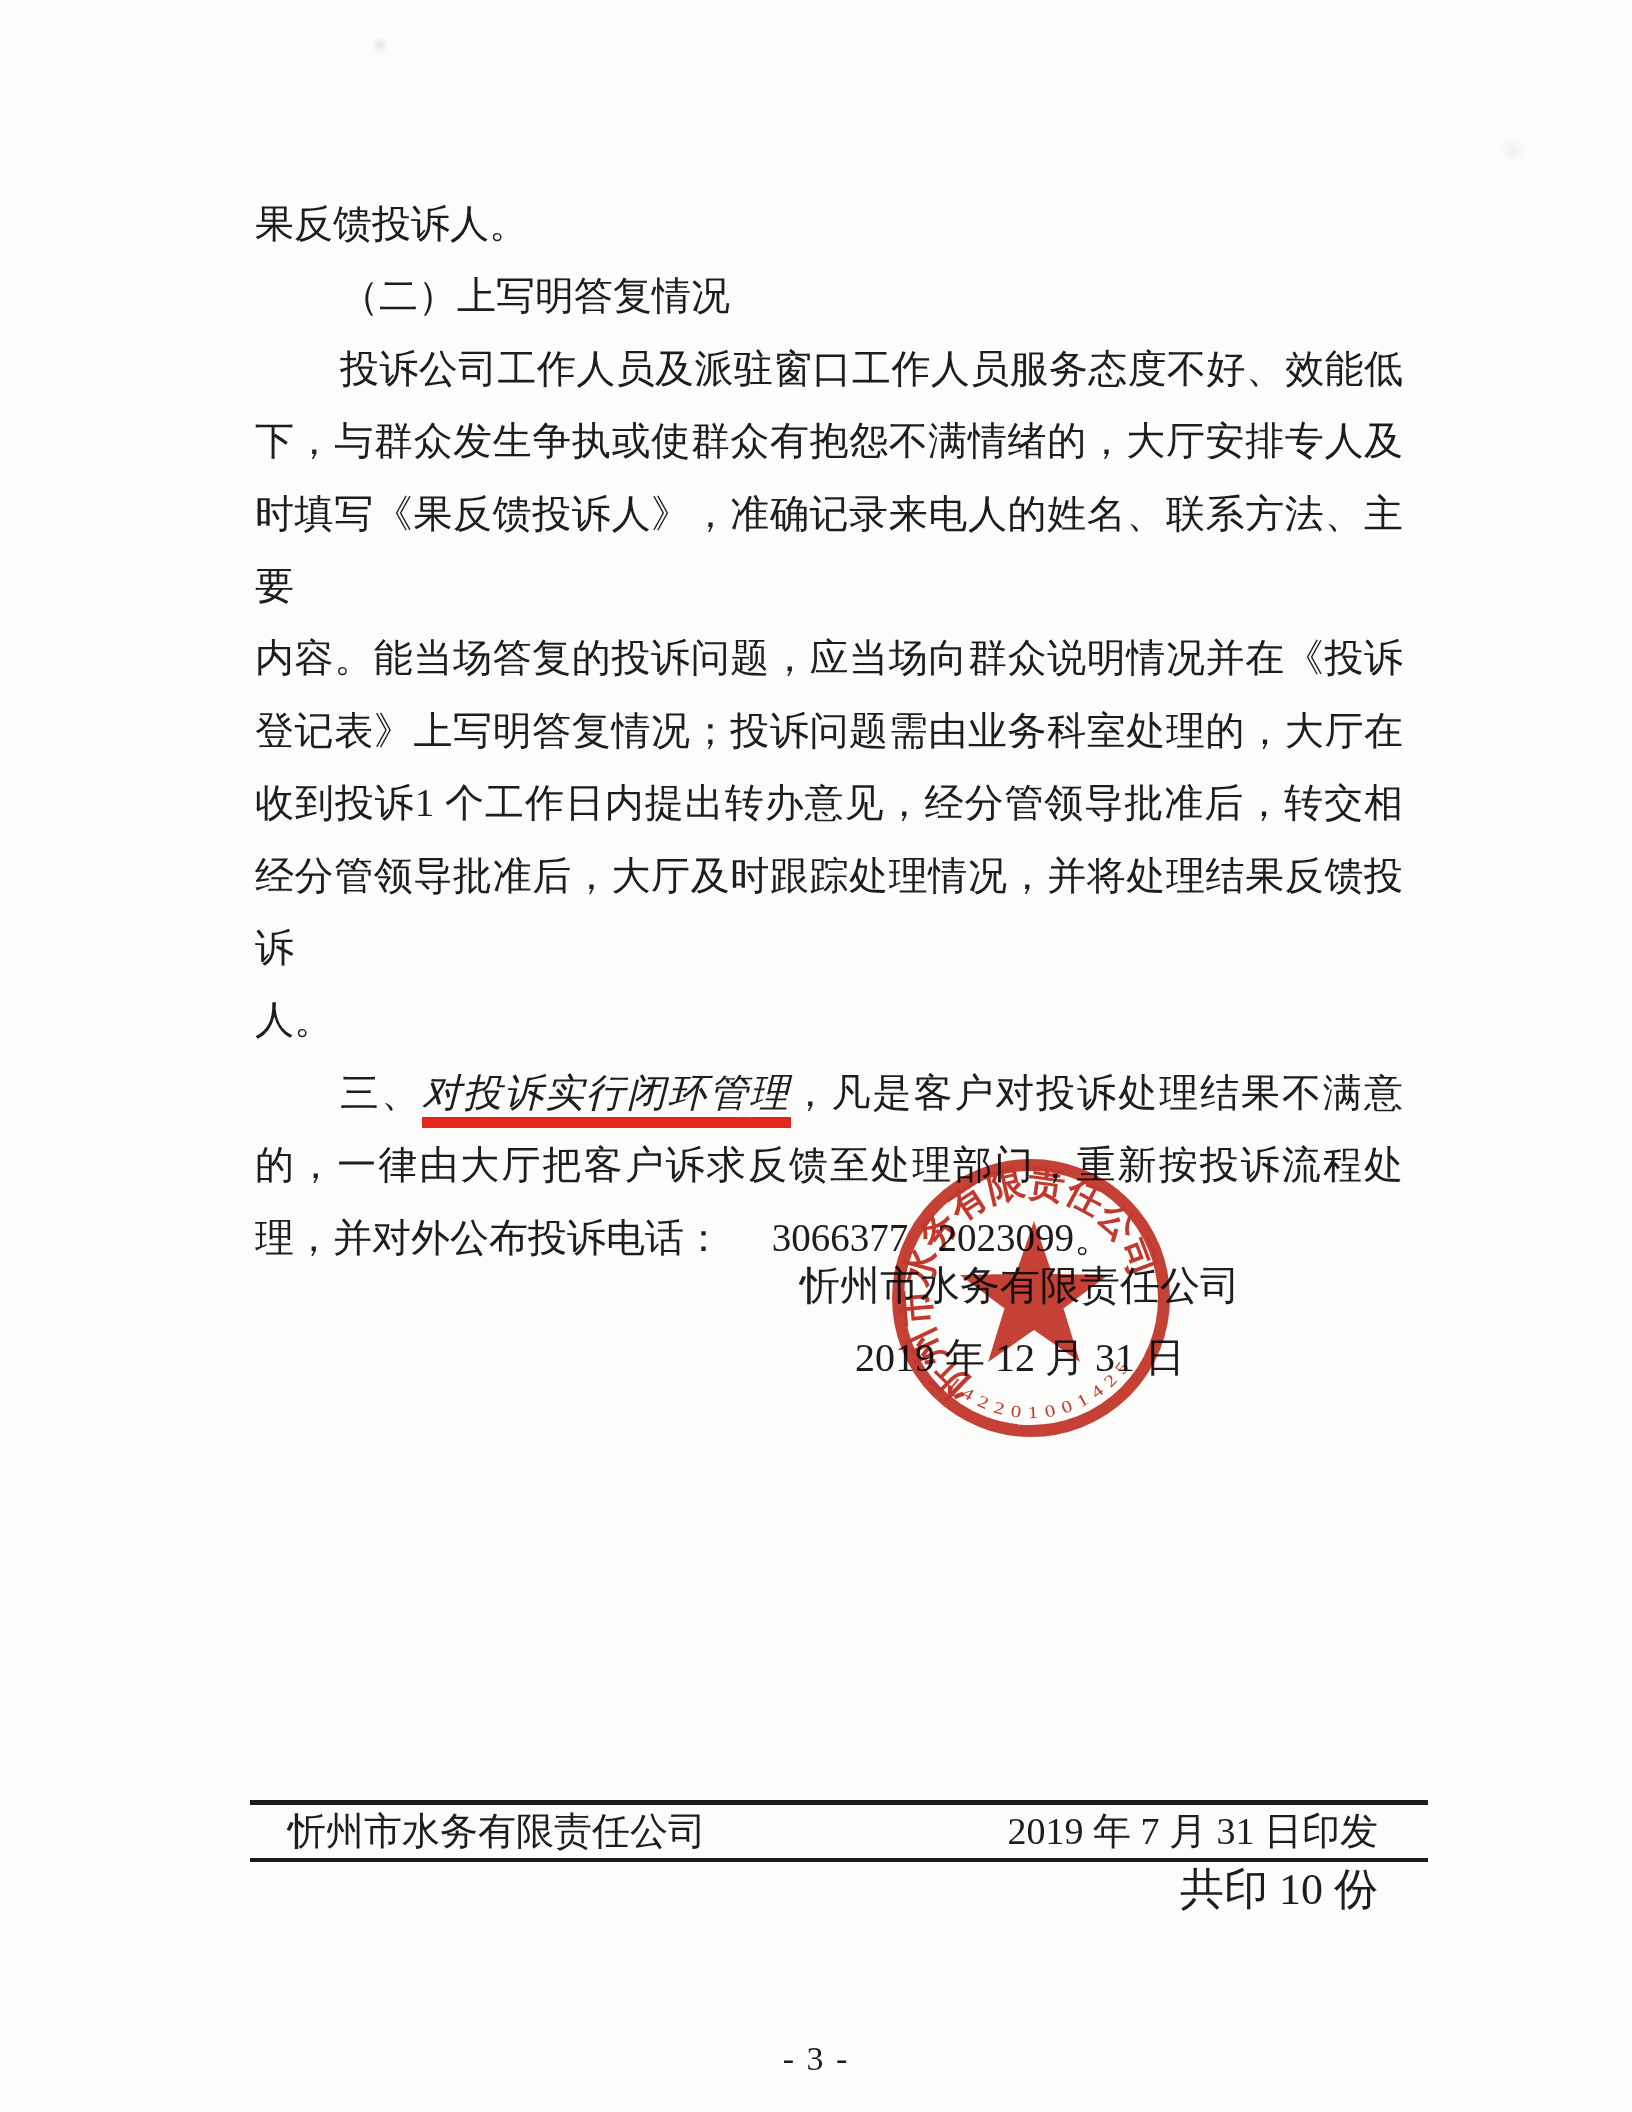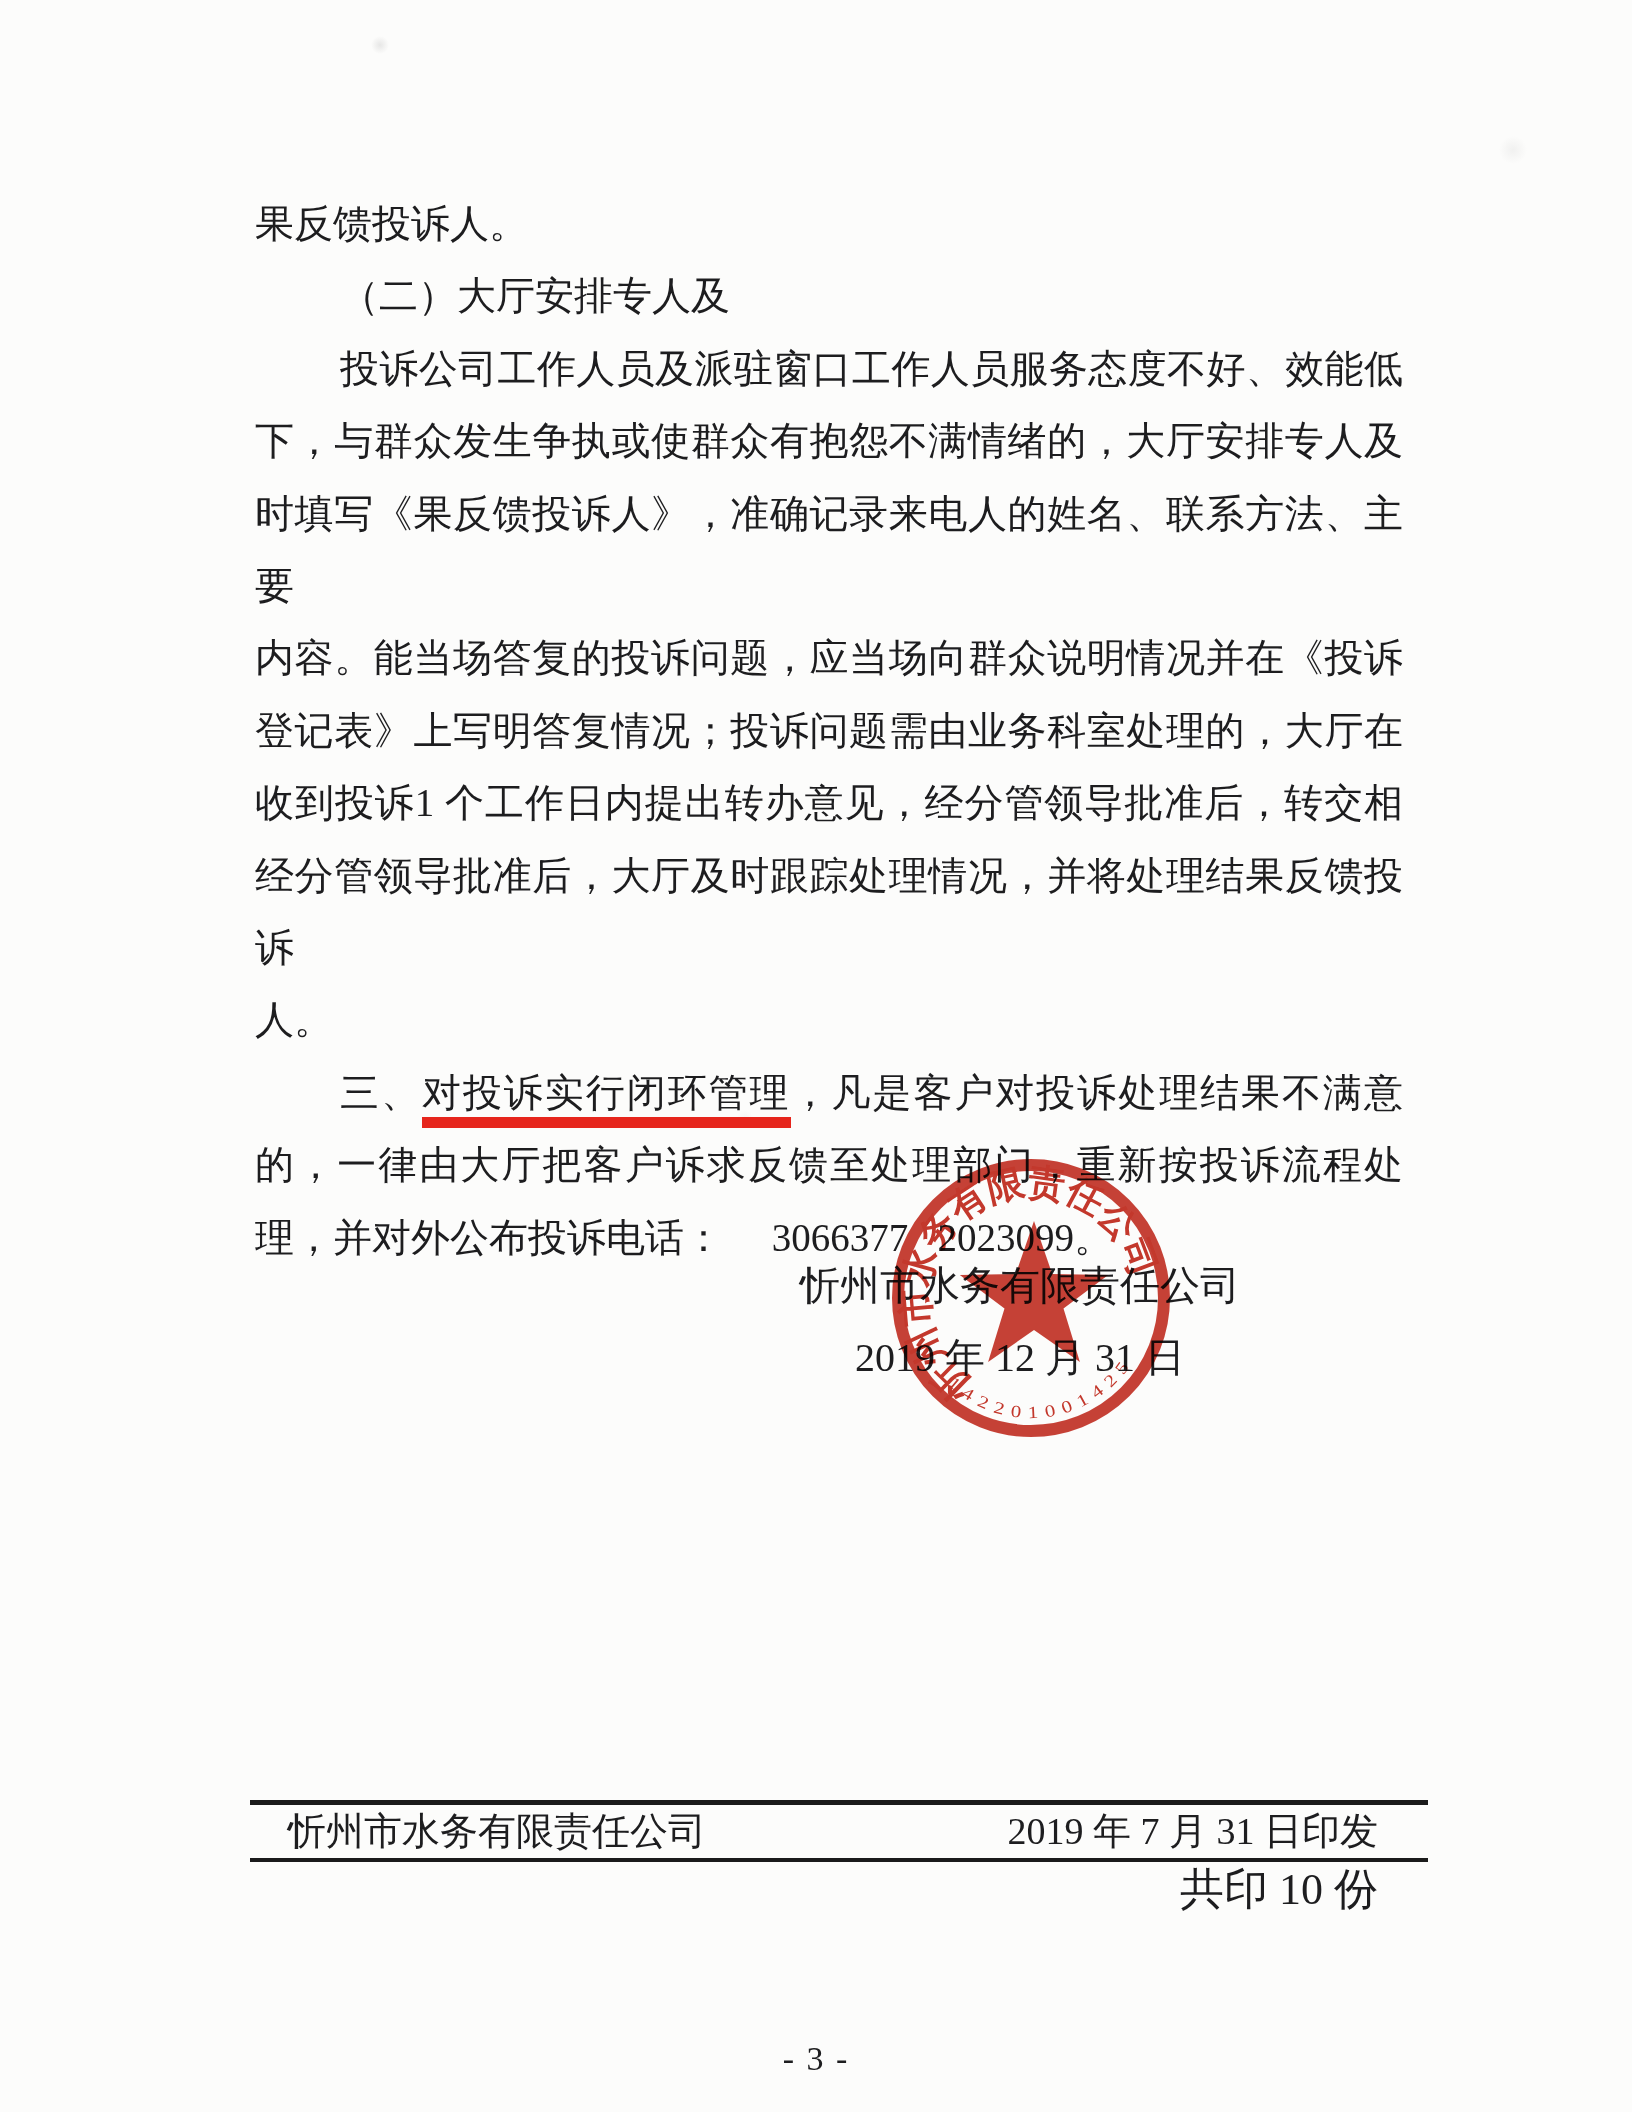--- a/index.html
+++ b/index.html
@@ -21,20 +21,21 @@
     position:absolute;left:255px;top:188px;width:1148px;
     font-size:39px;line-height:72.4px;
   }
   .line{min-height:72.4px;word-break:break-all;}
   .indent{text-indent:85px;}
   .fill{text-align:justify;text-align-last:justify;}
   .pre{white-space:pre;}
   .u-red{
     border-bottom:11px solid #e6251c;
     padding-bottom:3px;
+    font-style:italic;
   }
 
   
   .signature{
     position:absolute;left:790px;top:1250px;width:460px;
     text-align:center;font-size:40px;line-height:72px;
     z-index:1;
   }
 
   
@@ -63,21 +64,21 @@
     text-align:center;font-size:34px;letter-spacing:2px;
   }
 </style>
 </head>
 <body>
 
 <div class="page">
 
   <div class="body-text">
     <div class="line">果反馈投诉人。</div>
-    <div class="line indent">（二）大厅安排专人及</div>
+    <div class="line indent">（二）上写明答复情况</div>
     <div class="line indent fill">投诉公司工作人员及派驻窗口工作人员服务态度不好、效能低</div>
     <div class="line fill">下，与群众发生争执或使群众有抱怨不满情绪的，大厅安排专人及</div>
     <div class="line fill">时填写《果反馈投诉人》，准确记录来电人的姓名、联系方法、主要</div>
     <div class="line fill">内容。能当场答复的投诉问题，应当场向群众说明情况并在《投诉</div>
     <div class="line fill">登记表》上写明答复情况；投诉问题需由业务科室处理的，大厅在</div>
     <div class="line fill">收到投诉1 个工作日内提出转办意见，经分管领导批准后，转交相</div>
     <div class="line fill">经分管领导批准后，大厅及时跟踪处理情况，并将处理结果反馈投诉</div>
     <div class="line">人。</div>
 
     <div class="line indent fill">

